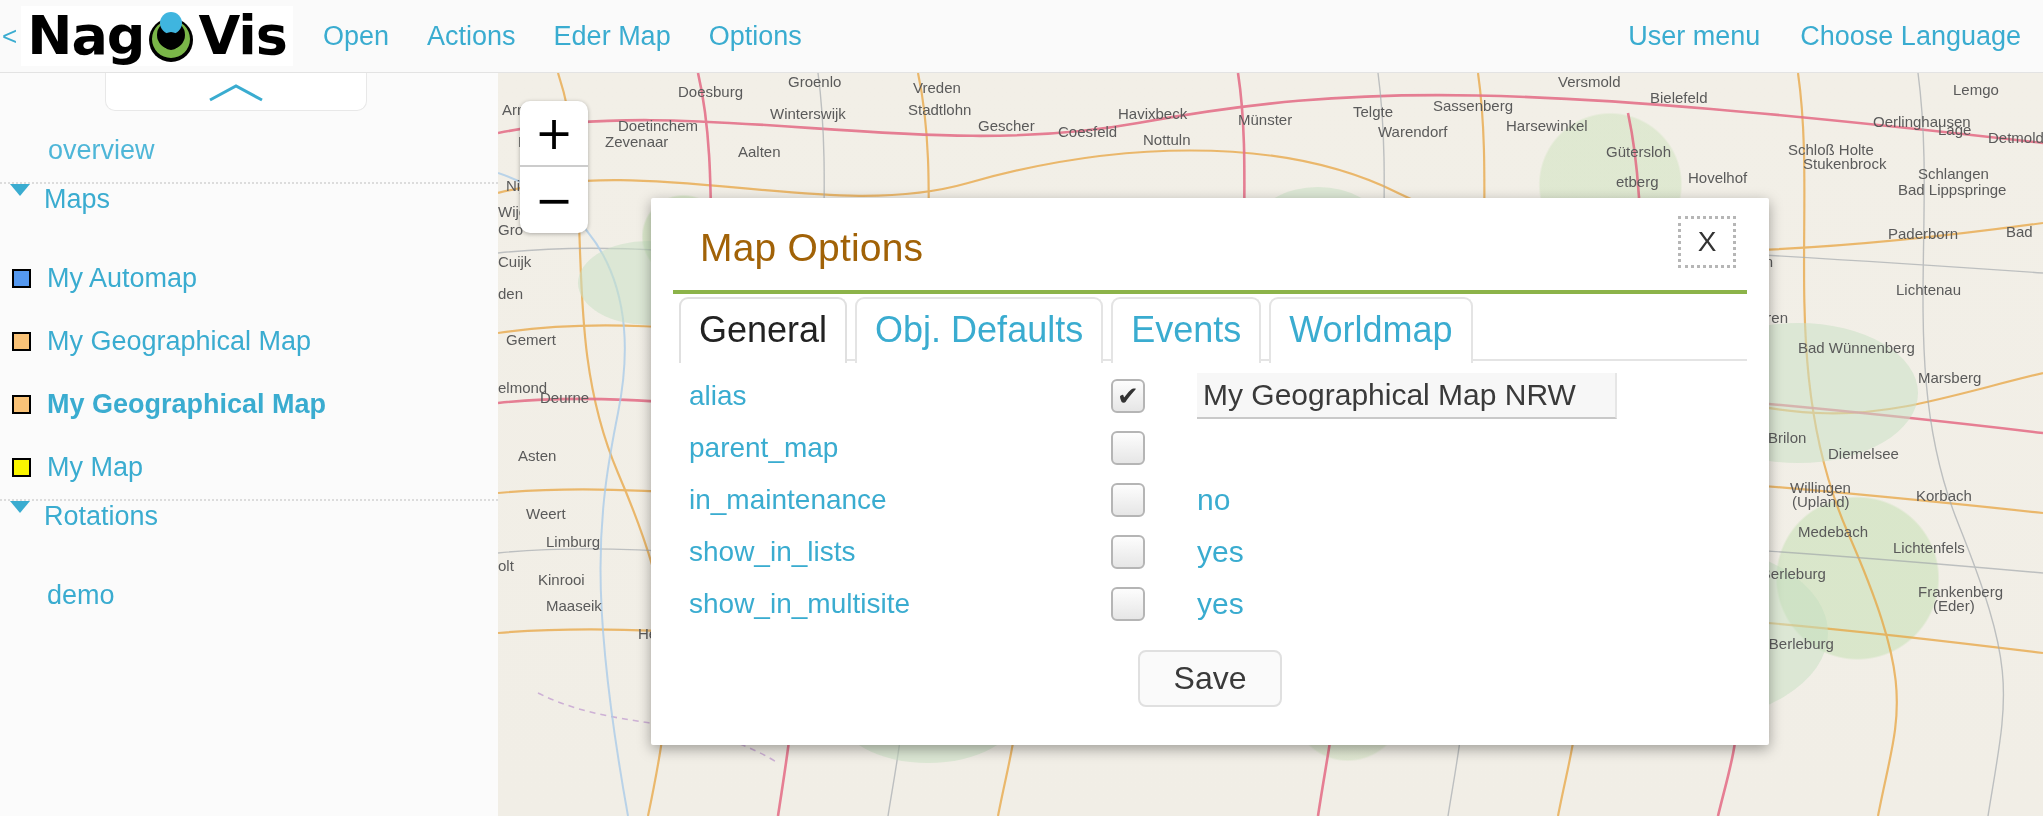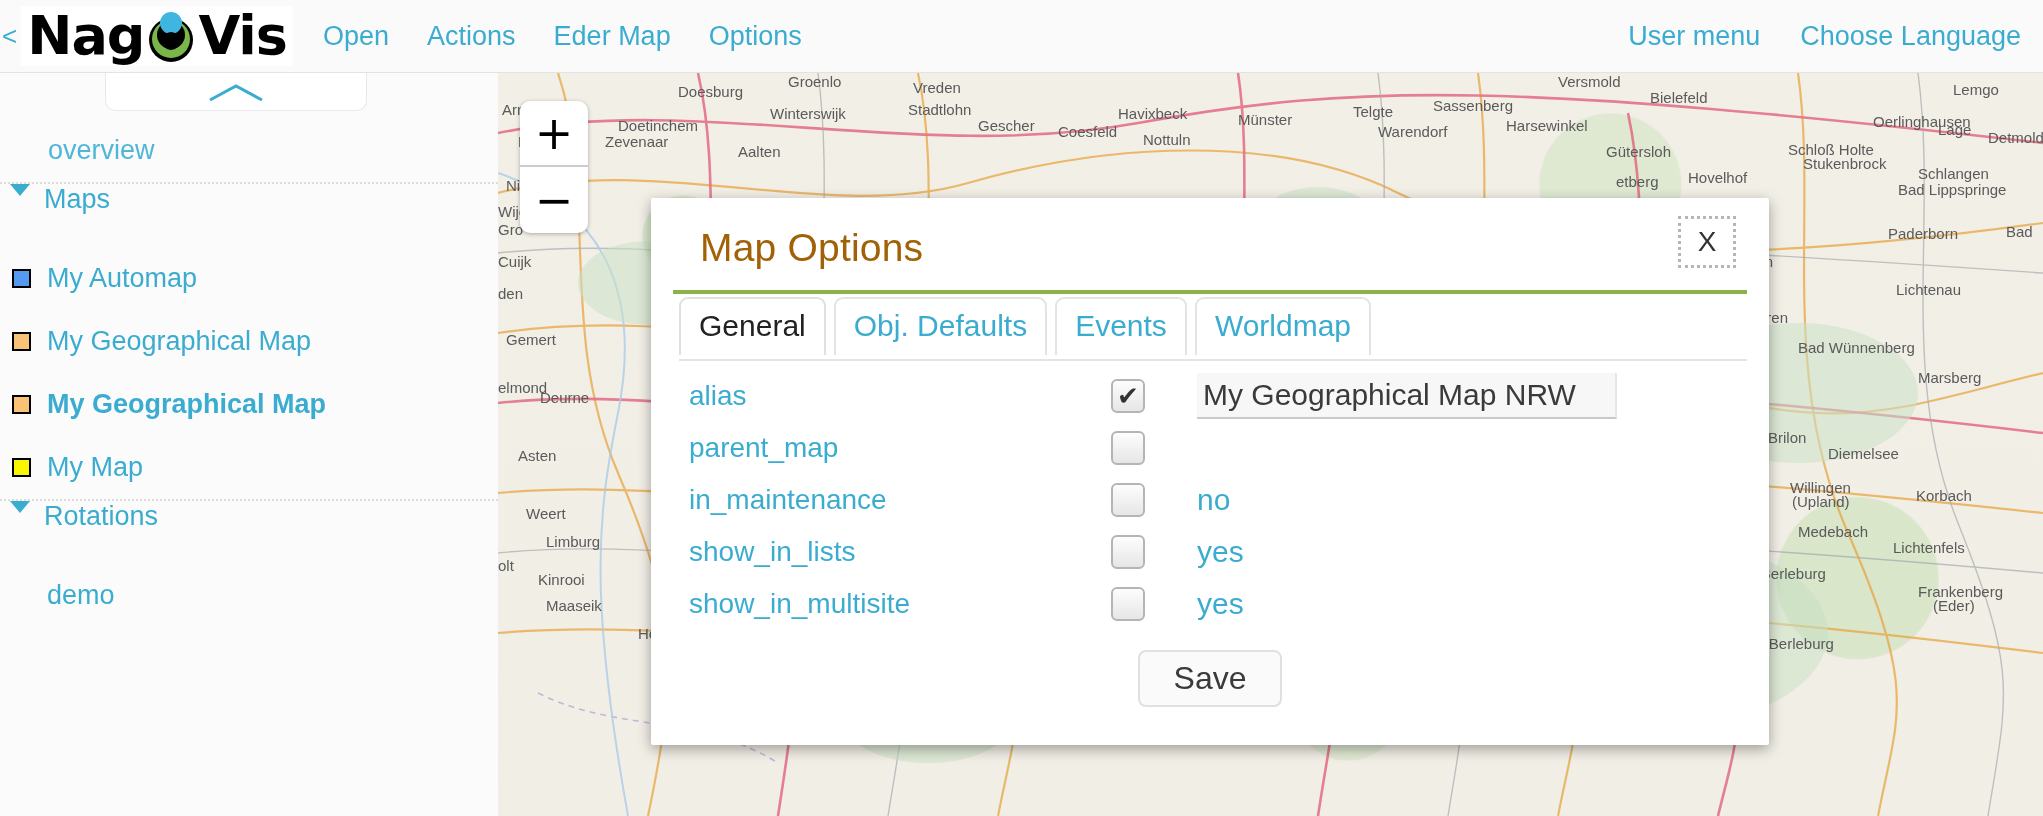--- a/index.html
+++ b/index.html
@@ -140,21 +140,21 @@
     background: #8cb349;
   }
   .tabs {
     position: absolute; left: 28px; top: 99px; display: flex; align-items: flex-end;
     gap: 8px;
   }
   .tab {
     background: #ffffff; border: 2px solid #e4e4e4; border-bottom: none;
     border-radius: 9px 9px 0 0;
     padding: 10px 18px 12px 18px;
-    font-size: 30px; color: #3aacd0; cursor: pointer; white-space: nowrap;
+    font-size: 36px; color: #3aacd0; cursor: pointer; white-space: nowrap;
     position: relative;
   }
   .tab.active { color: #222; border-color: #e0e0e0; z-index: 2; }
   .tabstrip-line {
     position: absolute; left: 28px; top: 161px; width: 1068px; height: 2px;
     background: #e4e4e4;
   }
   .form {
     position: absolute; left: 0; top: 172px; width: 1118px;
   }

